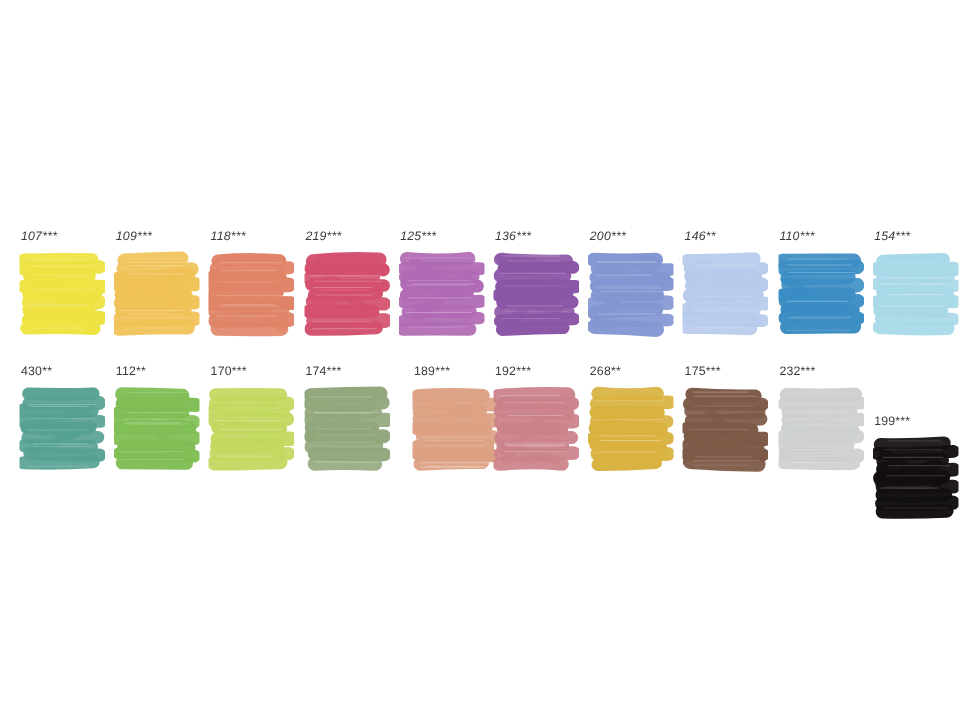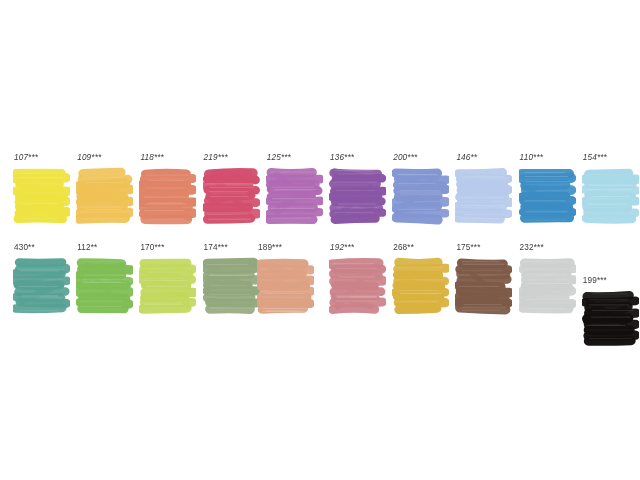--- a/index.html
+++ b/index.html
@@ -457,21 +457,21 @@
               <path d="M6.0,19.3 L44.0,19.3" stroke="#ffffff" stroke-width="0.7" stroke-linecap="round" fill="none" opacity="0.27"></path>
               <path d="M6.3,38.8 L46.9,38.8" stroke="#ffffff" stroke-width="0.7" stroke-linecap="round" fill="none" opacity="0.18"></path>
               <path d="M4.3,8.7 L45.0,8.7" stroke="#ffffff" stroke-width="0.7" stroke-linecap="round" fill="none" opacity="0.24"></path>
               <path d="M6.7,19.1 L49.8,19.1" stroke="#ffffff" stroke-width="0.7" stroke-linecap="round" fill="none" opacity="0.26"></path>
               <path d="M7.1,51.9 L49.6,51.9" stroke="#ffffff" stroke-width="0.7" stroke-linecap="round" fill="none" opacity="0.24"></path>
               <path d="M8.1,34.0 L48.1,34.0" stroke="#ffffff" stroke-width="0.7" stroke-linecap="round" fill="none" opacity="0.15"></path>
             </g>
           </svg>
         </div>
       </div>
-      <div class="swatch-cell" style="left: 250px;">
+      <div class="swatch-cell" style="left: 268px;">
         <div class="swatch-label" style="color: rgb(58, 58, 58);">189***</div>
         <div class="swatch-mark">
           <svg viewBox="0 0 57 60" width="57" height="60">
             <g>
               <path d="M3.5,7.9 Q25.3,6.4 47.1,7.8" stroke="#dda183" stroke-width="8.9" stroke-linecap="round" fill="none" opacity="0.97"></path>
               <path d="M3.0,13.2 Q28.4,13.7 53.8,13.8" stroke="#dda183" stroke-width="9.2" stroke-linecap="round" fill="none" opacity="0.92"></path>
               <path d="M4.4,18.6 Q24.8,19.1 45.3,17.9" stroke="#dda183" stroke-width="8.9" stroke-linecap="round" fill="none" opacity="0.94"></path>
               <path d="M4.7,23.5 Q29.5,24.3 54.2,24.3" stroke="#dda183" stroke-width="9.6" stroke-linecap="round" fill="none" opacity="0.93"></path>
               <path d="M3.3,29.3 Q25.8,31.2 48.3,29.9" stroke="#dda183" stroke-width="9.7" stroke-linecap="round" fill="none" opacity="0.99"></path>
               <path d="M6.8,35.4 Q30.4,35.0 53.9,35.3" stroke="#dda183" stroke-width="9.0" stroke-linecap="round" fill="none" opacity="0.92"></path>
@@ -485,21 +485,21 @@
               <path d="M9.5,54.8 L43.4,54.8" stroke="#ffffff" stroke-width="0.7" stroke-linecap="round" fill="none" opacity="0.23"></path>
               <path d="M5.1,55.4 L50.3,55.4" stroke="#ffffff" stroke-width="0.7" stroke-linecap="round" fill="none" opacity="0.21"></path>
               <path d="M5.8,52.4 L50.7,52.4" stroke="#ffffff" stroke-width="0.7" stroke-linecap="round" fill="none" opacity="0.26"></path>
               <path d="M6.8,41.2 L48.4,41.2" stroke="#ffffff" stroke-width="0.7" stroke-linecap="round" fill="none" opacity="0.13"></path>
               <path d="M8.6,55.3 L47.2,55.3" stroke="#ffffff" stroke-width="0.7" stroke-linecap="round" fill="none" opacity="0.18"></path>
               <path d="M8.4,37.6 L47.7,37.6" stroke="#ffffff" stroke-width="0.7" stroke-linecap="round" fill="none" opacity="0.20"></path>
             </g>
           </svg>
         </div>
       </div>
-      <div class="swatch-cell" style="left: 322px; font-style: italic;">
+      <div class="swatch-cell" style="left: 322px;">
         <div class="swatch-label" style="color: rgb(58, 58, 58);">192***</div>
         <div class="swatch-mark">
           <svg viewBox="0 0 57 60" width="57" height="60">
             <g>
               <path d="M2.9,8.3 Q26.2,6.2 49.6,7.1" stroke="#cb8289" stroke-width="9.8" stroke-linecap="round" fill="none" opacity="0.94"></path>
               <path d="M6.6,13.2 Q29.6,11.7 52.6,13.0" stroke="#cb8289" stroke-width="9.1" stroke-linecap="round" fill="none" opacity="0.97"></path>
               <path d="M4.8,17.7 Q27.0,18.8 49.1,19.6" stroke="#cb8289" stroke-width="9.6" stroke-linecap="round" fill="none" opacity="0.96"></path>
               <path d="M5.1,25.3 Q29.3,24.5 53.5,24.7" stroke="#cb8289" stroke-width="9.9" stroke-linecap="round" fill="none" opacity="0.93"></path>
               <path d="M6.3,29.4 Q26.0,30.0 45.6,30.2" stroke="#cb8289" stroke-width="8.4" stroke-linecap="round" fill="none" opacity="0.99"></path>
               <path d="M4.9,35.9 Q28.5,35.6 52.1,35.7" stroke="#cb8289" stroke-width="8.7" stroke-linecap="round" fill="none" opacity="0.94"></path>

